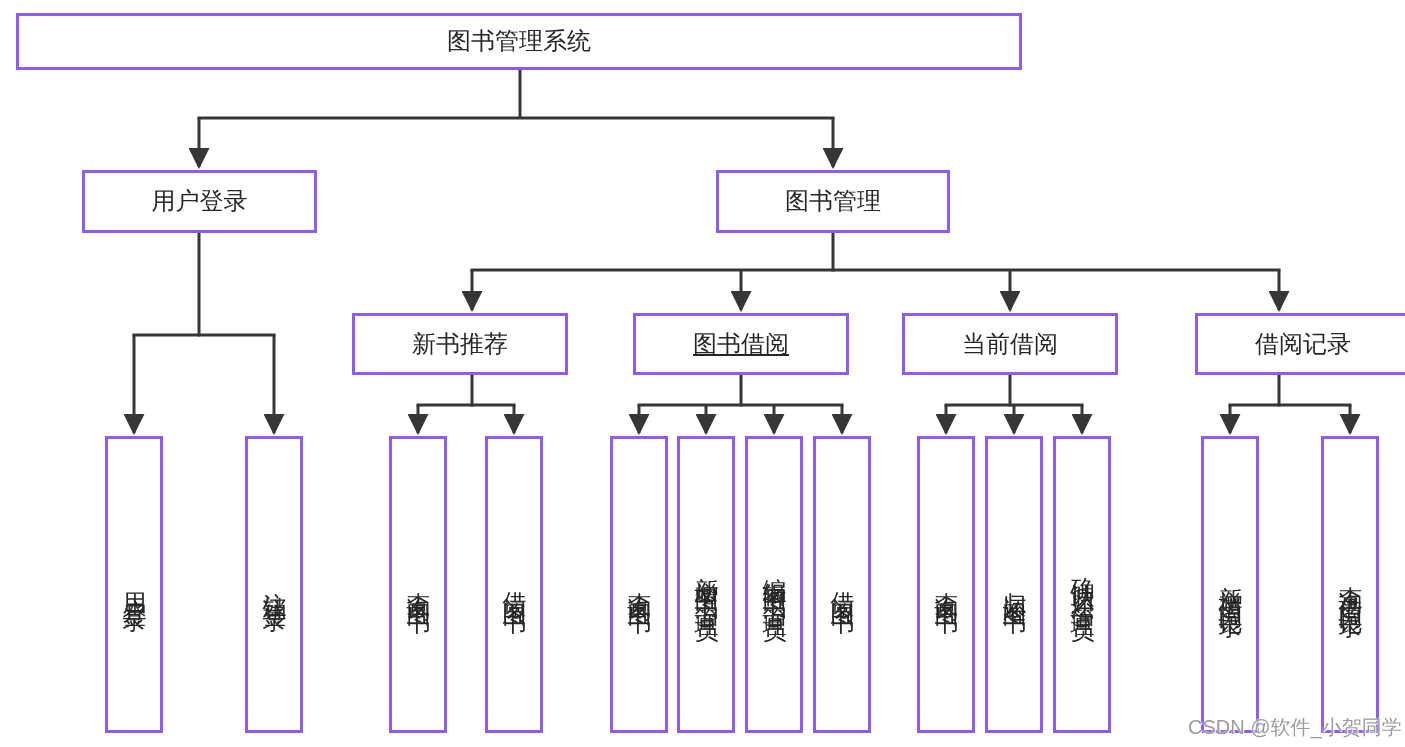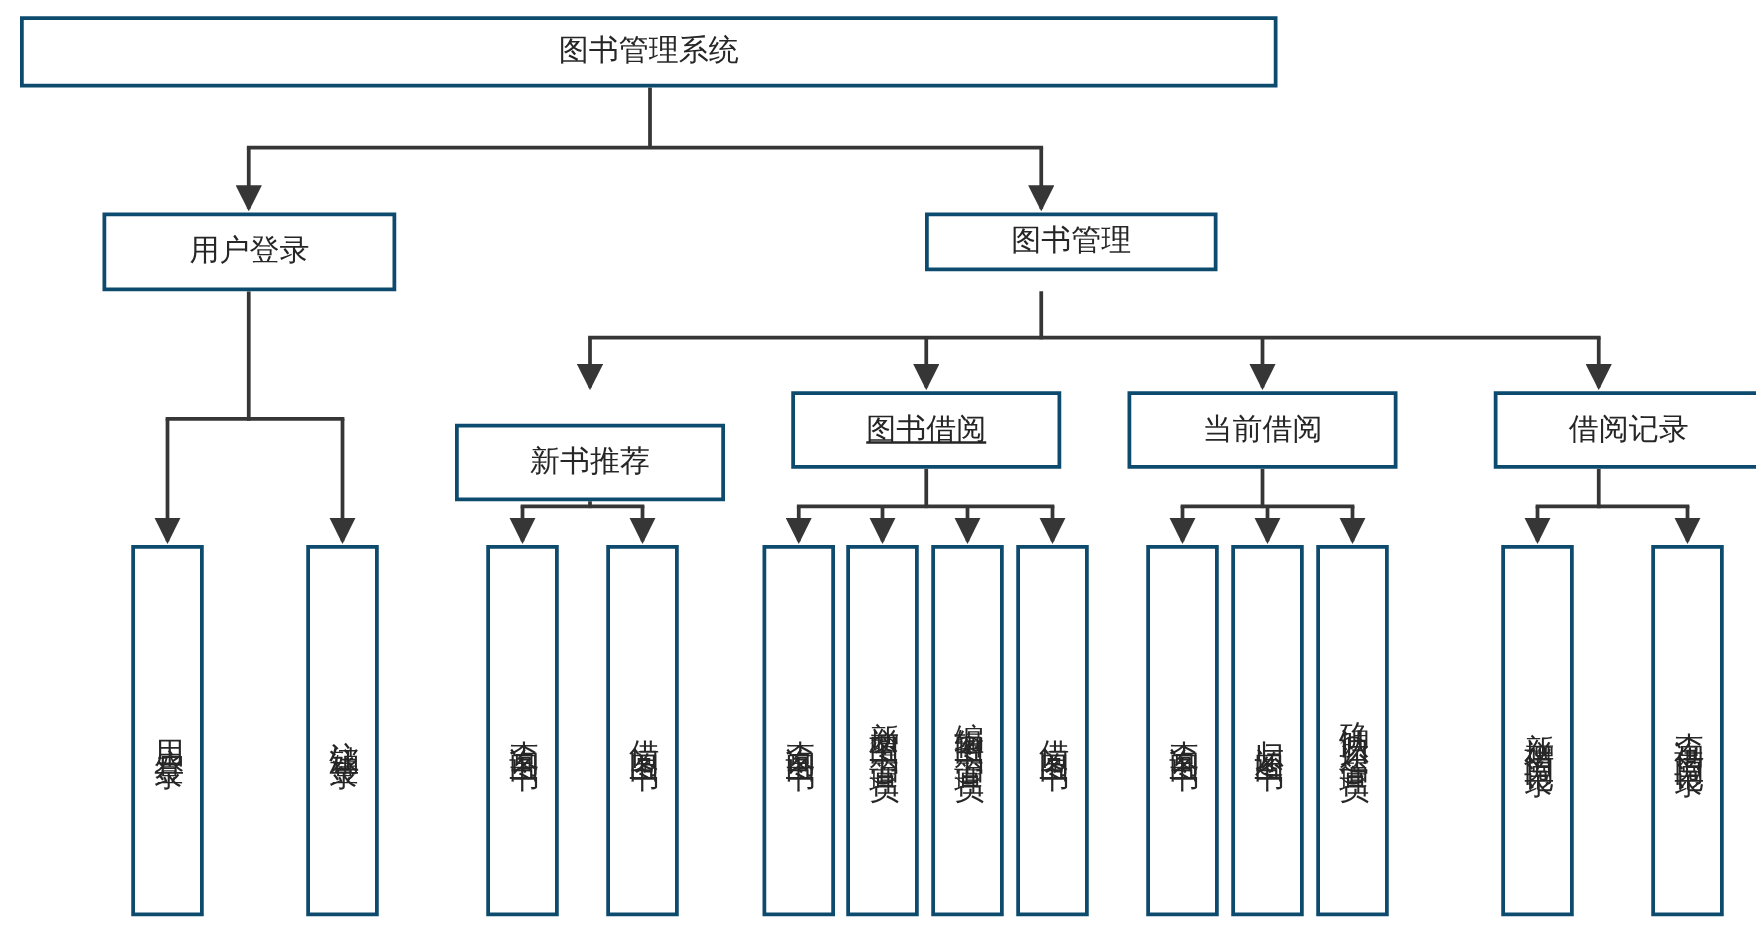--- a/index.html
+++ b/index.html
@@ -17,21 +17,21 @@
   }
   #wires {
     position: absolute;
     left: 0;
     top: 0;
     z-index: 0;
   }
   .node {
     position: absolute;
     box-sizing: border-box;
-    border: 3px solid #0c4a6e;
+    border: 3px solid #8b5cf6;
     background: #ffffff;
     display: flex;
     align-items: center;
     justify-content: center;
     color: #262626;
     font-size: 24px;
     z-index: 1;
     text-align: center;
     line-height: 1.2;
   }
@@ -41,24 +41,24 @@
   .v-node span {
     writing-mode: vertical-rl;
     text-orientation: mixed;
     letter-spacing: 6px;
     white-space: nowrap;
   }
   
   #root-box    { left: 16px;  top: 13px;  width: 1006px; height: 57px; }
   
   #n-user      { left: 82px;  top: 170px; width: 235px;  height: 63px; }
-  #n-bookmgmt  { left: 740px; top: 170px; width: 234px;  height: 47px; }
+  #n-bookmgmt  { left: 716px; top: 170px; width: 234px;  height: 63px; }
   
   .l3 { top: 313px; width: 216px; height: 62px; }
-  #n-newrec    { left: 364px; margin-top: 26px; }
+  #n-newrec    { left: 352px; }
   #n-borrowmod { left: 633px; text-decoration: underline; }
   #n-current   { left: 902px; text-align: right; }
   #n-records   { left: 1195px; text-align: center; }
   
   .leaf { top: 436px; width: 58px; height: 297px; }
   #lf-login    { left: 105px; }
   #lf-logout   { left: 245px; }
   #lf-query1   { left: 389px; }
   #lf-borrow1  { left: 485px; }
   #lf-query2   { left: 610px; }
@@ -197,14 +197,15 @@
     <span>确认归还（管理员）</span>
   </div>
 
   <div class="node v-node leaf" id="lf-addrec">
     <span>新增借阅记录</span>
   </div>
   <div class="node v-node leaf" id="lf-queryrec">
     <span>查询借阅记录</span>
   </div>
 
+  <div id="watermark">CSDN @软件_小贺同学</div>
 
 </div>
 
 </body></html>

